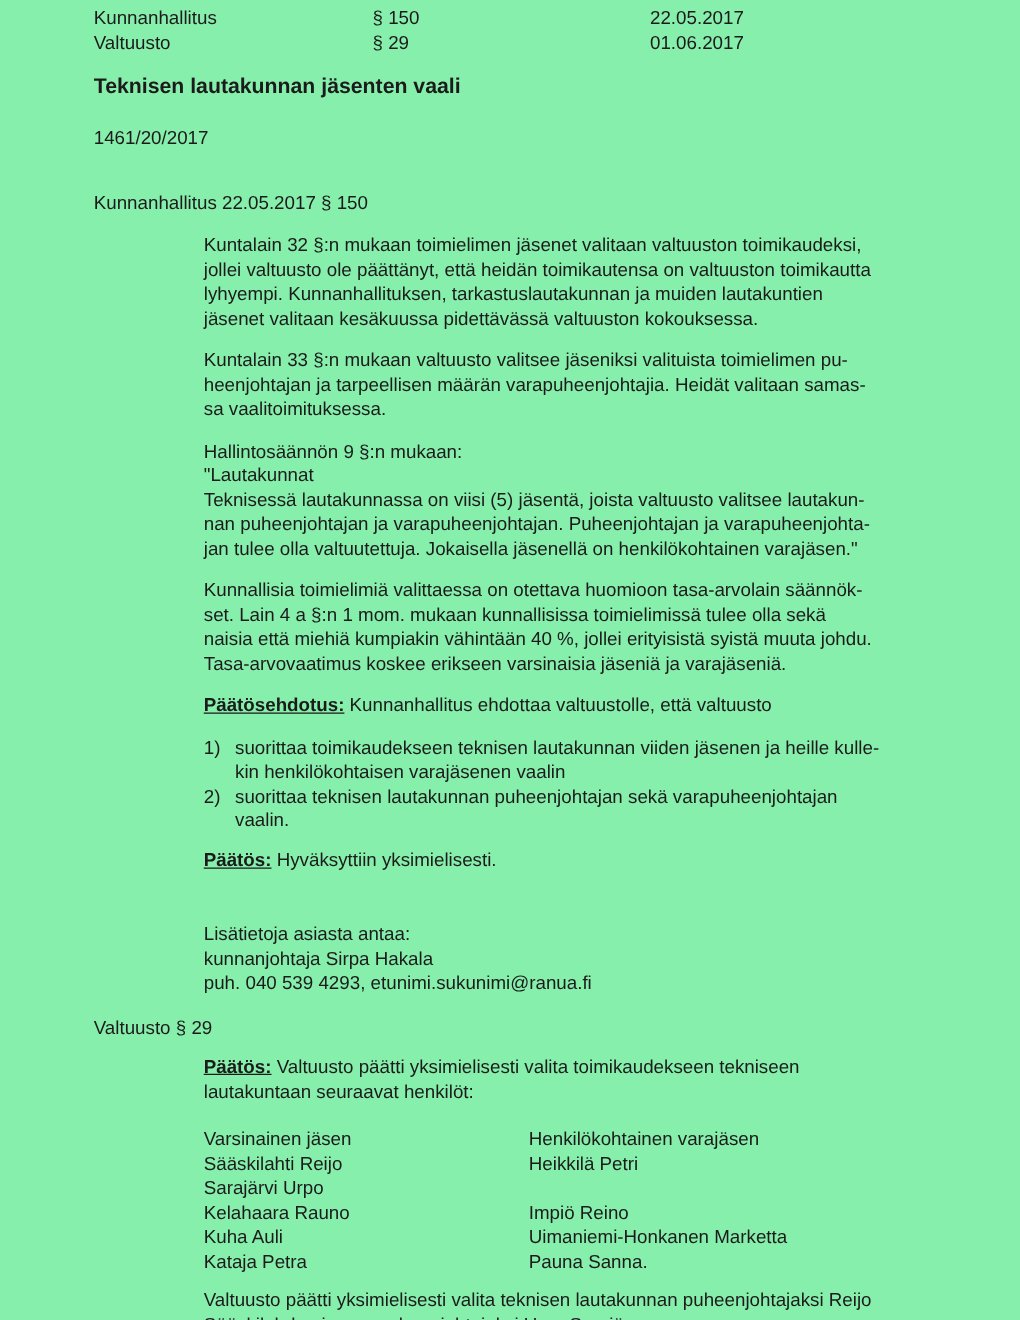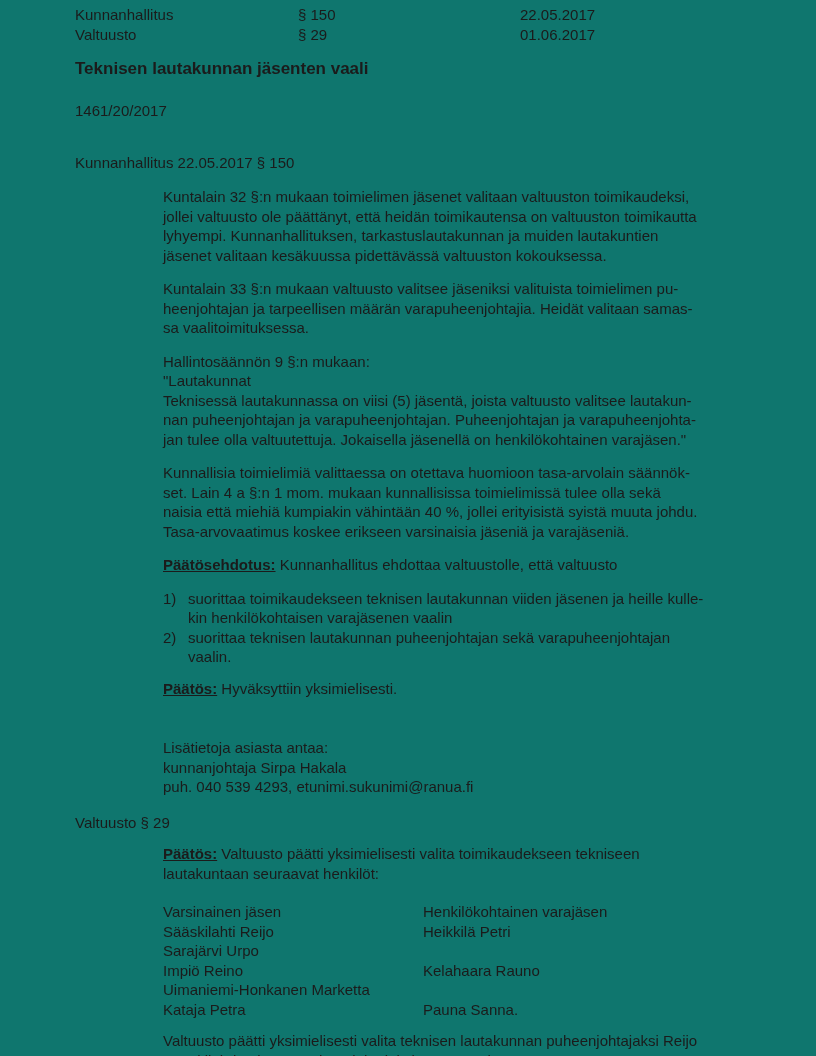--- a/index.html
+++ b/index.html
@@ -1,20 +1,20 @@
 <!DOCTYPE html>
 <html><head>
 <meta charset="utf-8">
 <style>
   html,body { margin:0; padding:0; background:#ffffff; }
   .page {
     position:relative;
     width:816px; height:1056px;
     box-sizing:border-box;
-    background:#0f766e;
+    background:#86efac;
     color:#1b1b1b;
     font-family:"Liberation Sans","DejaVu Sans",sans-serif;
     font-size:15px;
     line-height:19.5px;
     padding:5px 0 0 75px;
     overflow:hidden;
   }
   .hdr-row { display:grid; grid-template-columns:223px 222px auto; }
   .doc-title { font-size:17px; font-weight:bold; margin:14px 0 0 0; line-height:22px; }
   .case-number { margin-top:21px; }
@@ -111,24 +111,25 @@
         <span class="th">Henkilökohtainen varajäsen</span>
       </div>
       <div class="trow">
         <span>Sääskilahti Reijo</span>
         <span>Heikkilä Petri</span>
       </div>
       <div class="trow">
         <span>Sarajärvi Urpo</span>
       </div>
       <div class="trow">
+        <span>Kelahaara Rauno</span>
         <span>Impiö Reino</span>
-        <span>Kelahaara Rauno</span>
       </div>
       <div class="trow">
+        <span>Kuha Auli</span>
         <span>Uimaniemi-Honkanen Marketta</span>
       </div>
       <div class="trow">
         <span>Kataja Petra</span>
         <span>Pauna Sanna.</span>
       </div>
     </div>
 
     <p class="para pre closing">Valtuusto päätti yksimielisesti valita teknisen lautakunnan puheenjohtajaksi Reijo
 Sääskilahden ja varapuheenjohtajaksi Urpo Sarajärven.</p>

